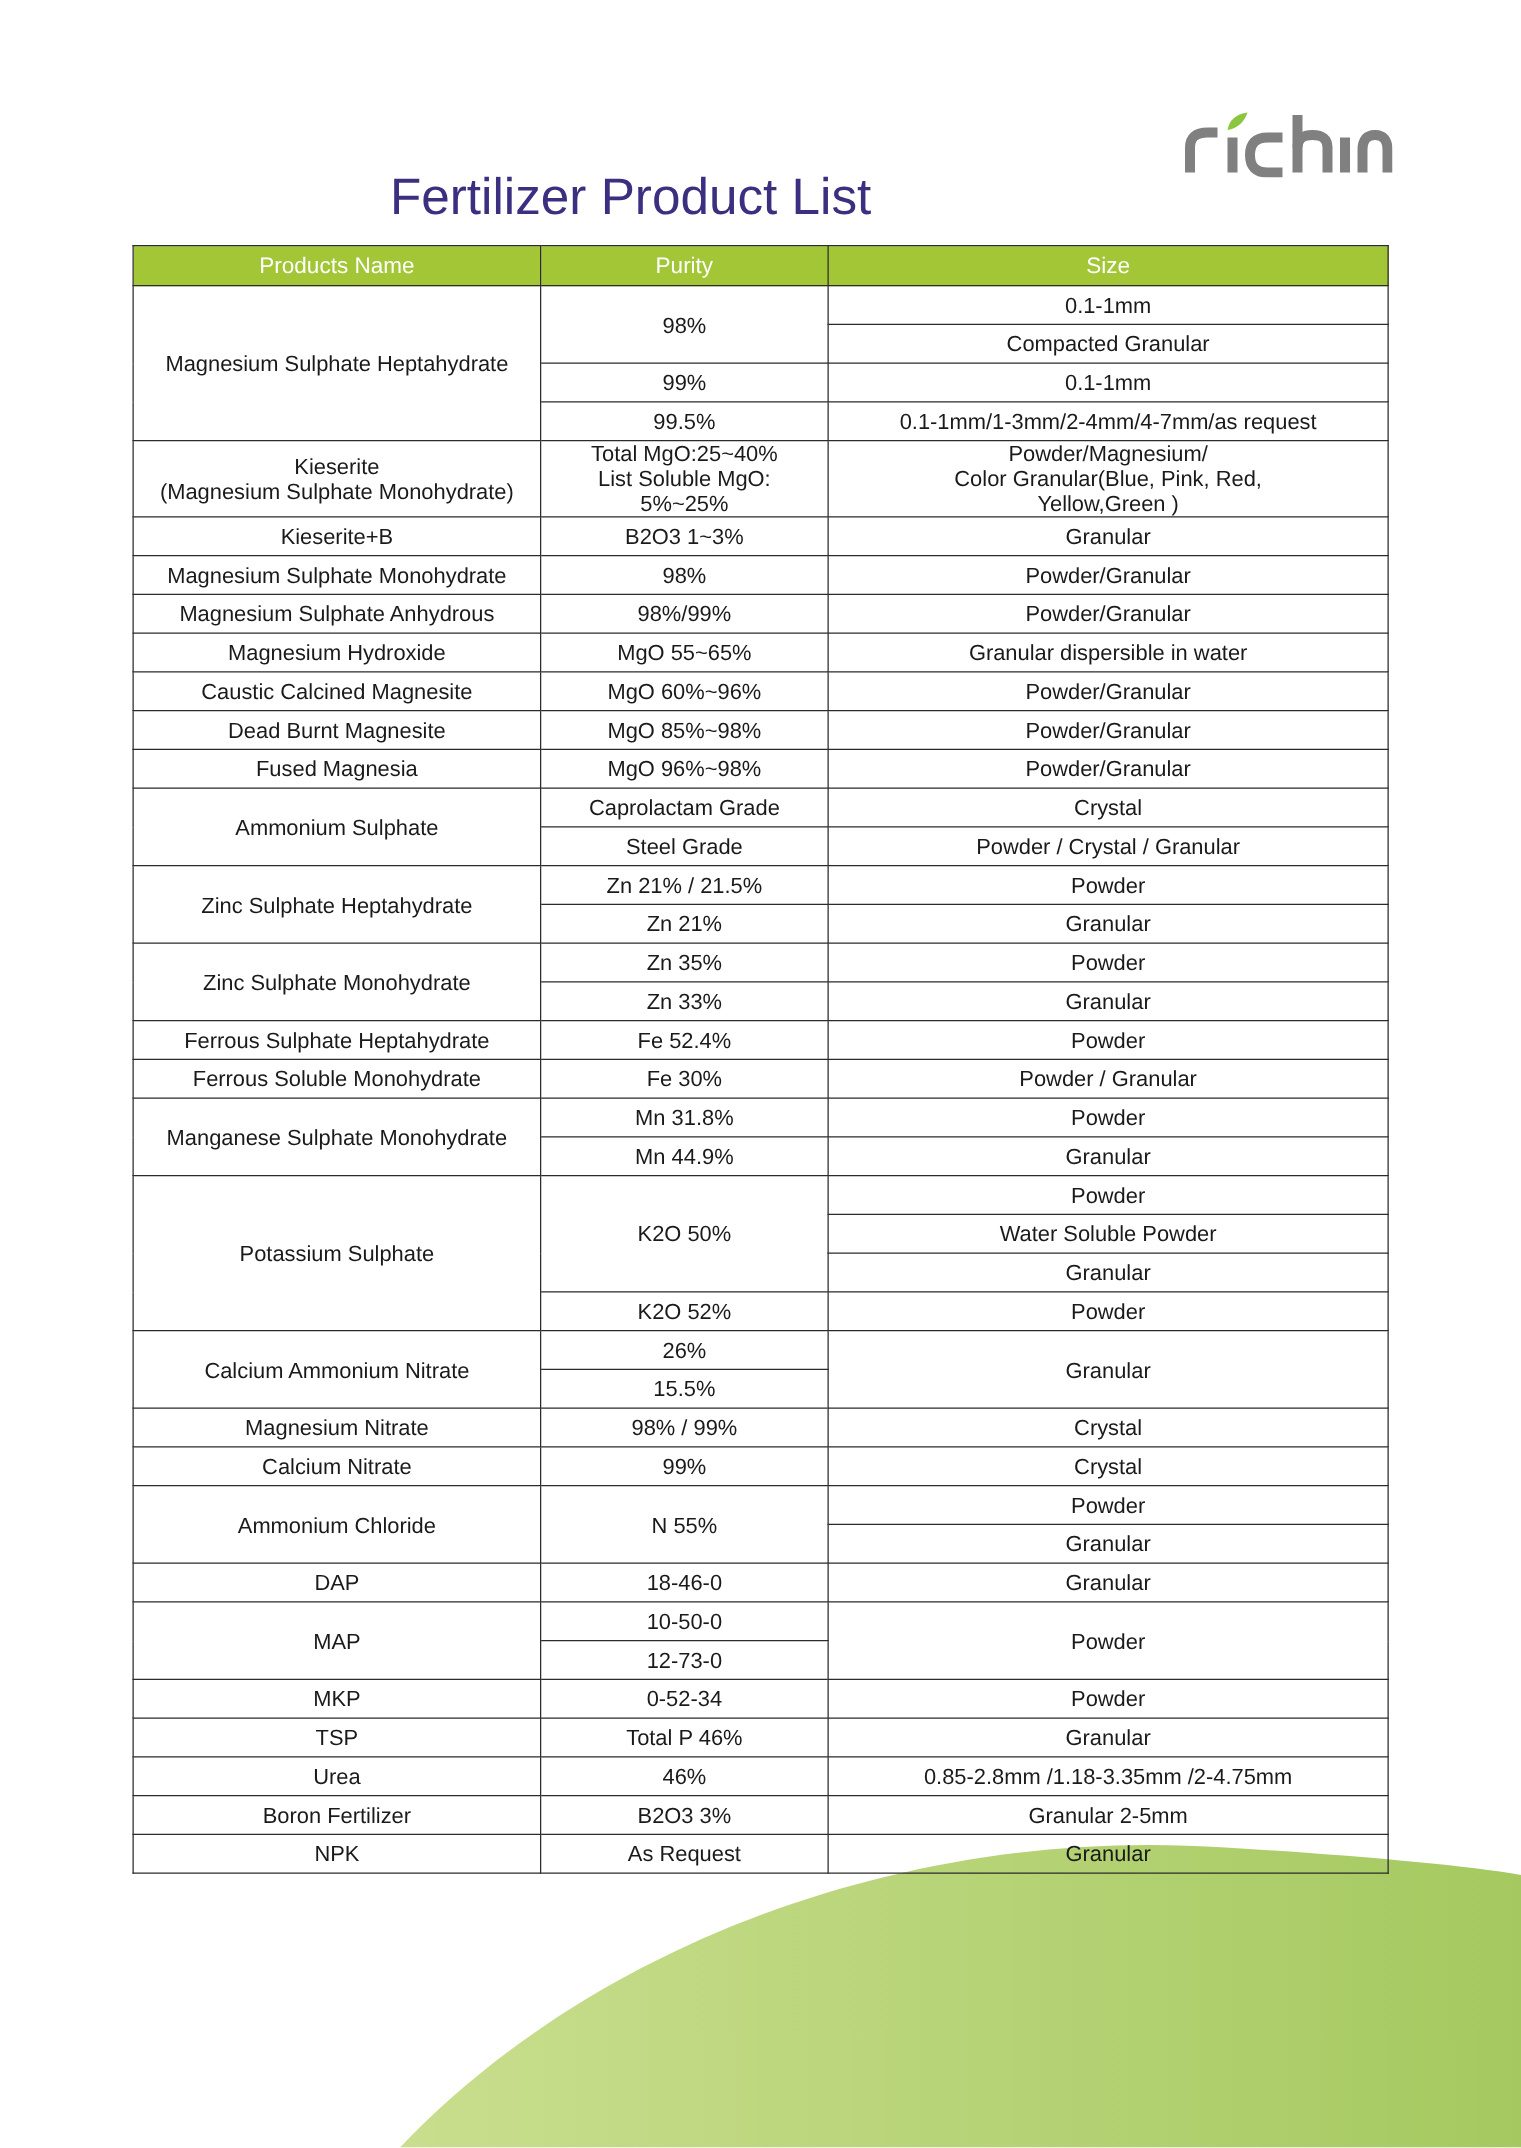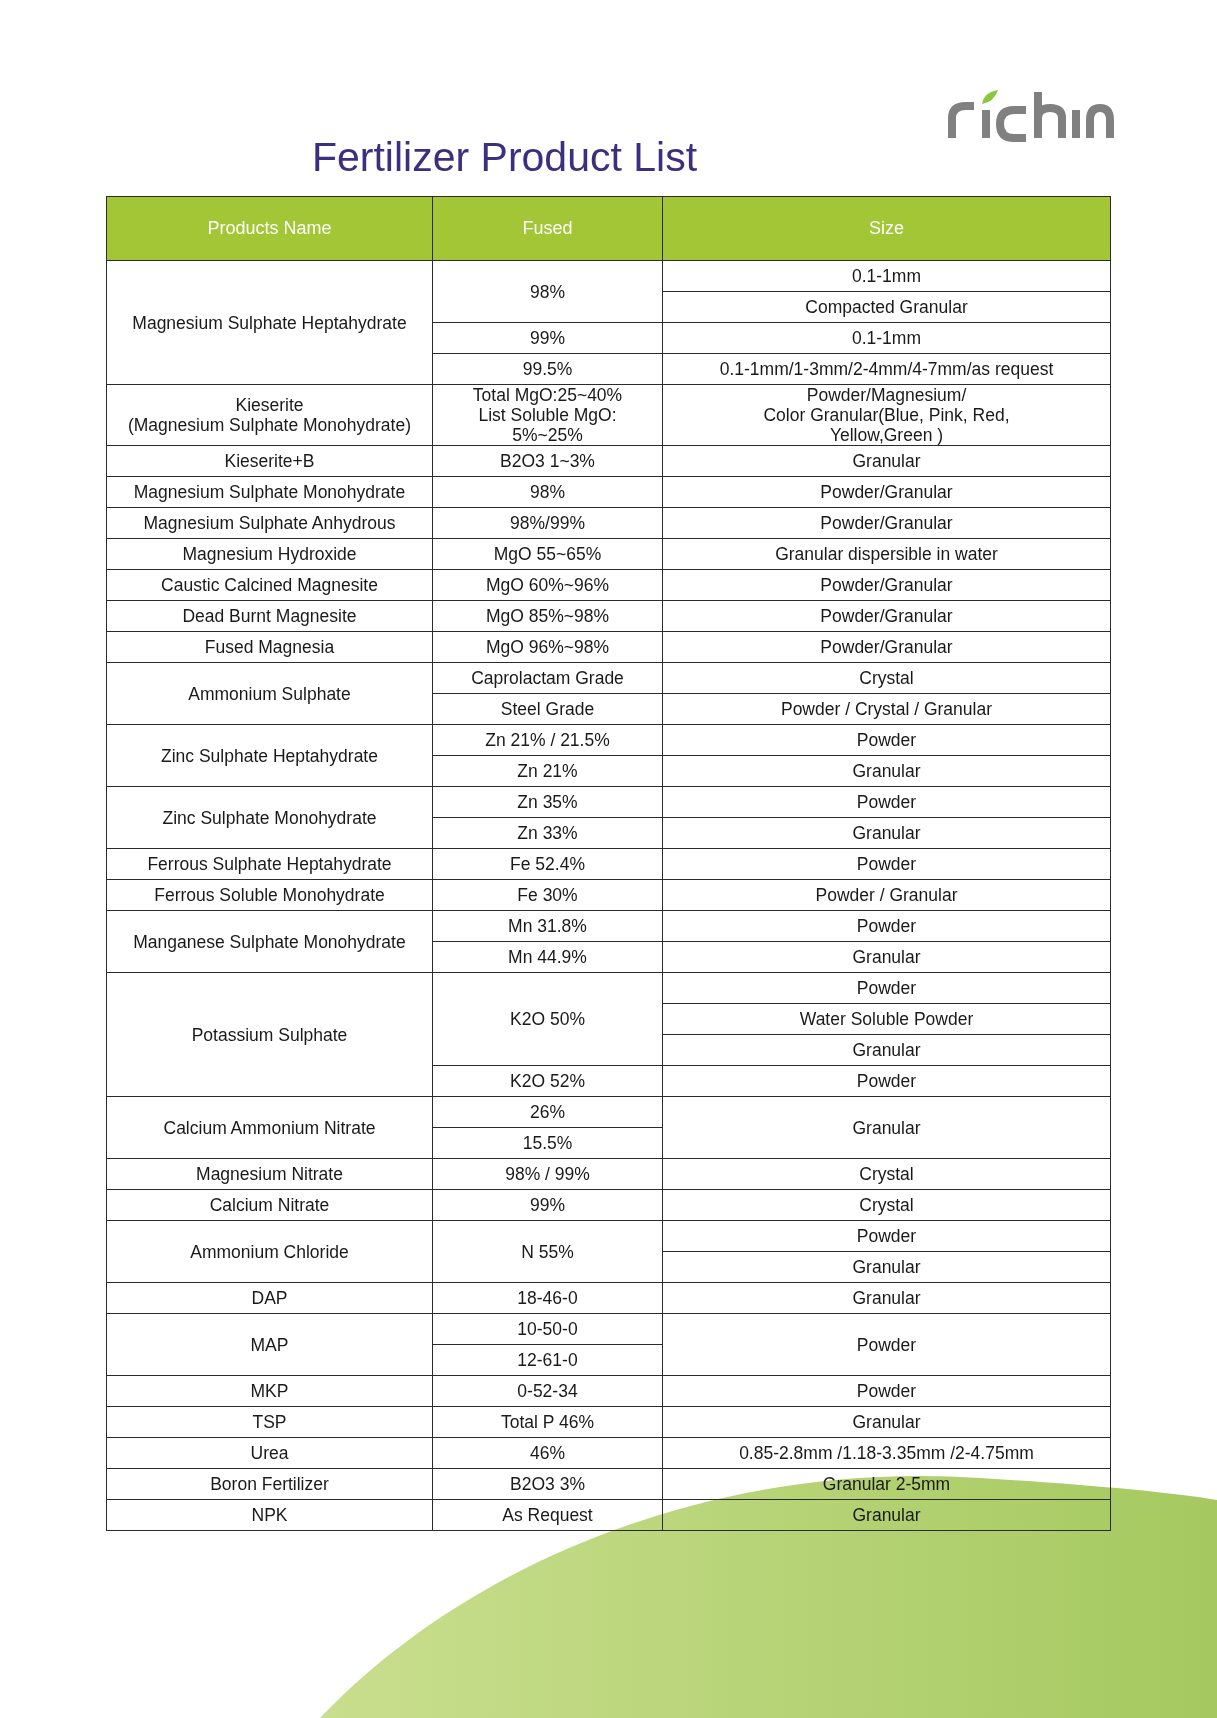--- a/index.html
+++ b/index.html
@@ -17,21 +17,21 @@
   table.plist {
     position:absolute; left:106px; top:196px; width:1004px;
     border-collapse:collapse; table-layout:fixed;
     font-size:17.5px; color:#1a1a1a;
   }
   table.plist col.c1 { width:326px; }
   table.plist col.c2 { width:230px; }
   table.plist col.c3 { width:448px; }
   table.plist th {
     background:#a2c635; color:#ffffff; font-weight:normal; height:31px;
-    border:1.3px solid #2b2b2b; font-size:18px; padding:16px;
+    border:1.3px solid #2b2b2b; font-size:18px; padding:0;
   }
   table.plist td {
     border:1.3px solid #2b2b2b; text-align:center; vertical-align:middle;
     height:30px; padding:0; line-height:20px; background:transparent;
   }
   td.multi { line-height:31px; }
 </style>
 </head>
 <body>
 
@@ -64,21 +64,21 @@
 
 <table class="plist">
   <colgroup>
       <col class="c1">
       <col class="c2">
       <col class="c3">
     </colgroup>
   <thead>
     <tr>
       <th>Products Name</th>
-      <th>Fused</th>
+      <th>Purity</th>
       <th>Size</th>
     </tr>
   </thead>
   <tbody id="tbody">
       <tr>
         <td rowspan="4">Magnesium Sulphate Heptahydrate</td>
         <td rowspan="2">98%</td>
         <td>0.1-1mm</td>
       </tr>
       <tr>
@@ -234,21 +234,21 @@
         <td rowspan="1">DAP</td>
         <td rowspan="1">18-46-0</td>
         <td>Granular</td>
       </tr>
       <tr>
         <td rowspan="2">MAP</td>
         <td rowspan="1">10-50-0</td>
         <td rowspan="2">Powder</td>
       </tr>
       <tr>
-        <td rowspan="1">12-61-0</td>
+        <td rowspan="1">12-73-0</td>
       </tr>
       <tr>
         <td rowspan="1">MKP</td>
         <td rowspan="1">0-52-34</td>
         <td>Powder</td>
       </tr>
       <tr>
         <td rowspan="1">TSP</td>
         <td rowspan="1">Total P 46%</td>
         <td>Granular</td>

